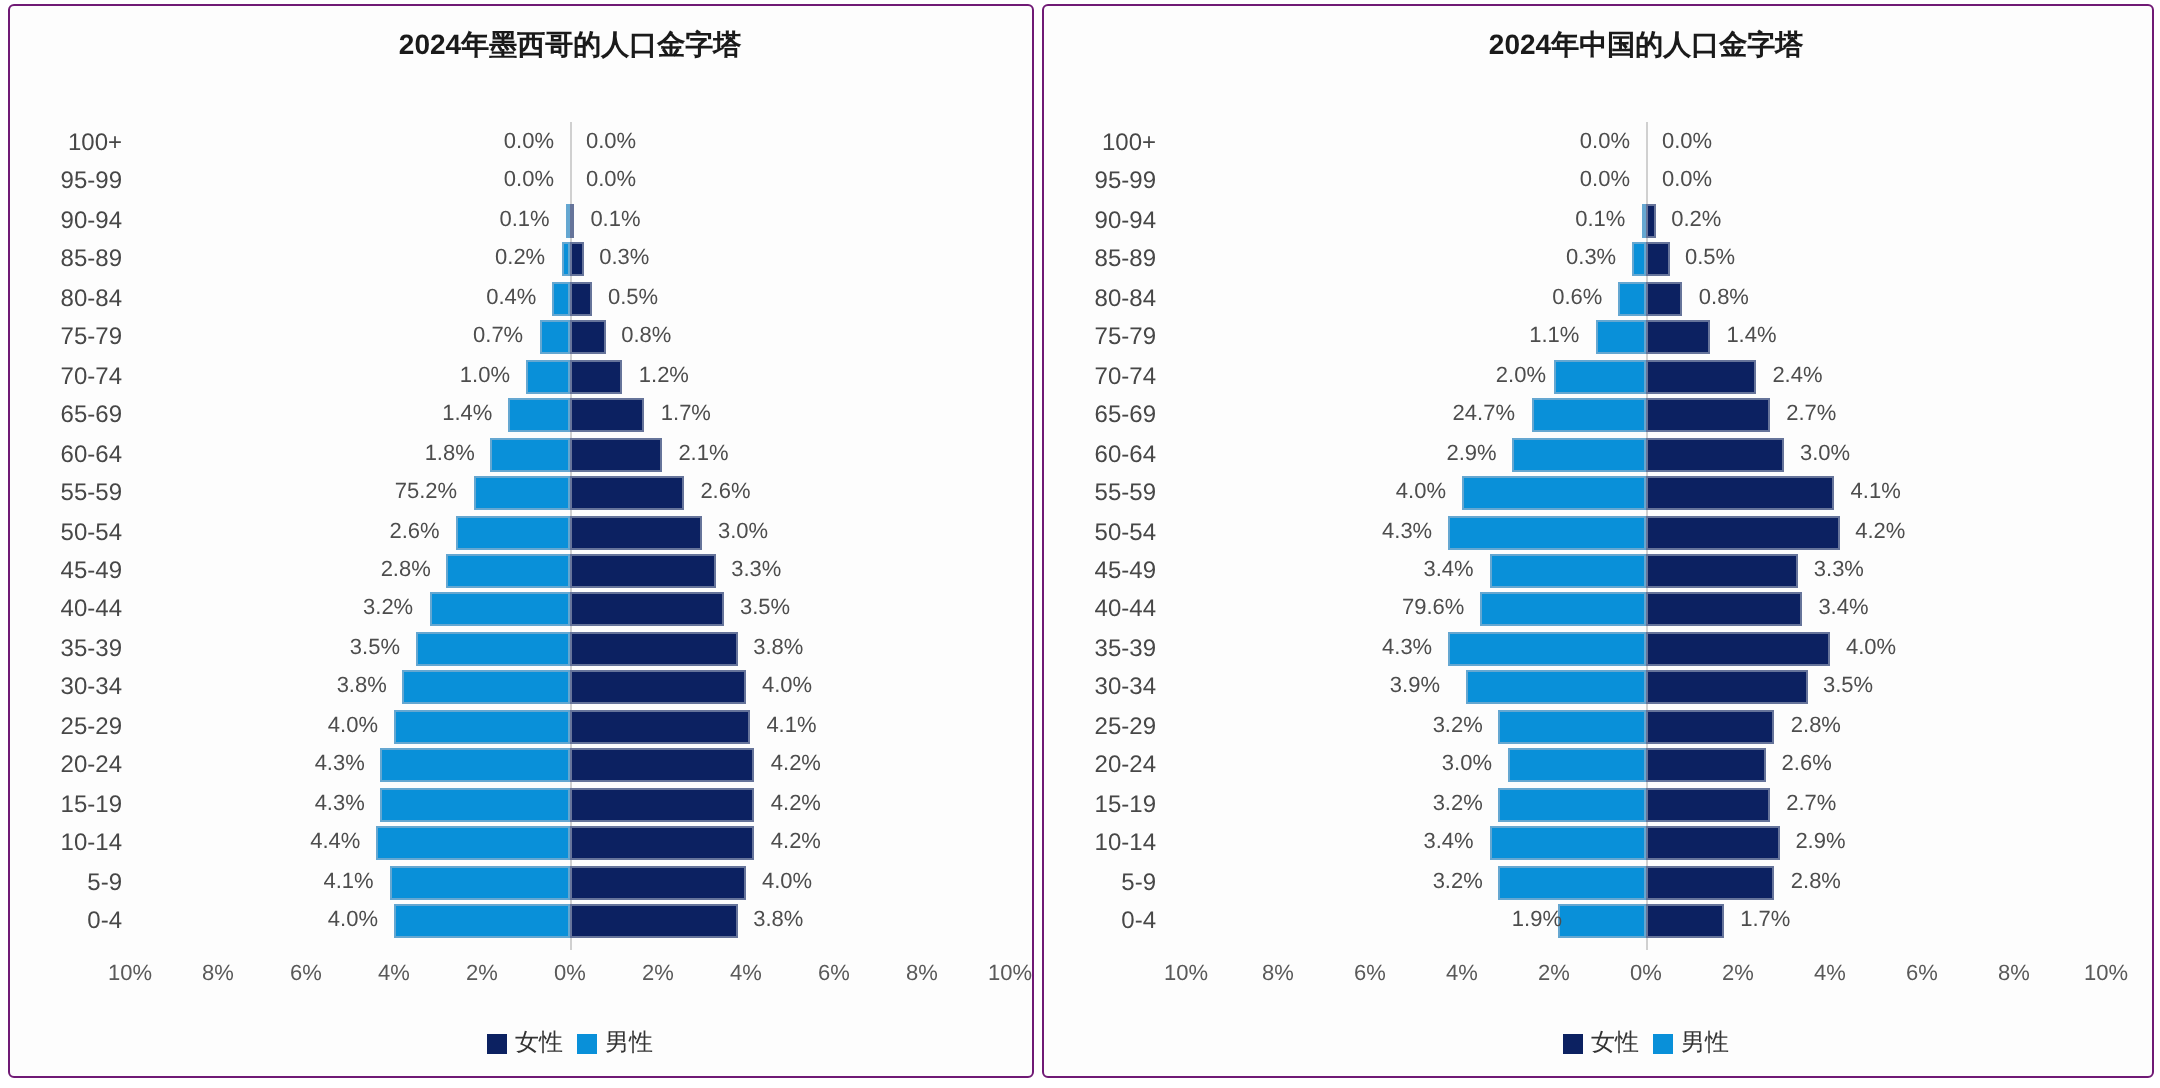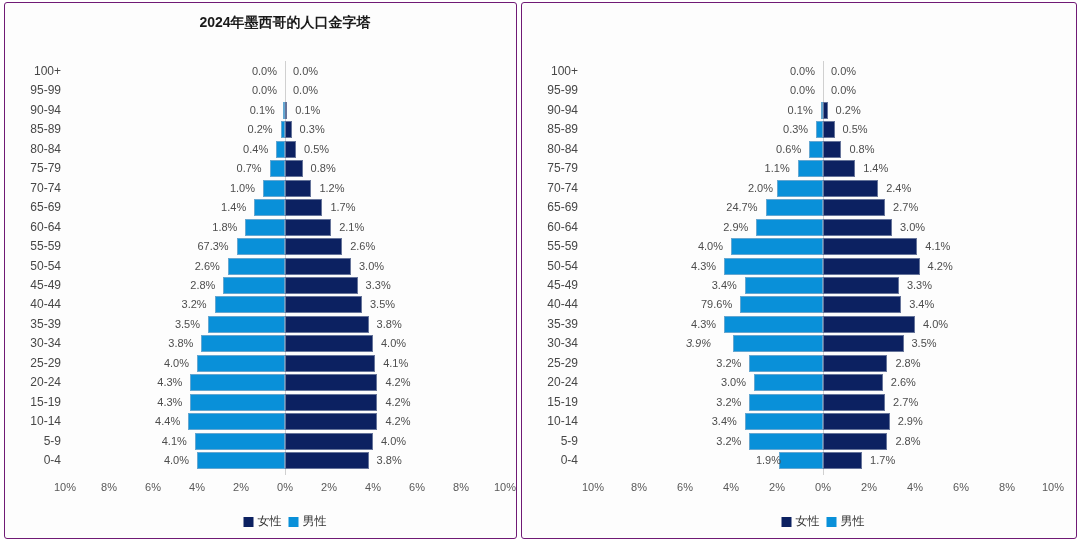--- a/index.html
+++ b/index.html
@@ -147,21 +147,21 @@
         <span class="age-label">60-64</span>
         <div class="bar" style="left: 240.4px; width: 39.6px; background: rgb(9, 144, 217);"></div>
         <div class="bar" style="left: 280px; width: 46.2px; background: rgb(12, 33, 97);"></div>
         <span class="val-label male" style="left: 232.4px;">1.8%</span>
         <span class="val-label female" style="left: 334.2px;">2.1%</span>
       </div>
       <div class="row" style="top: 234.05px;">
         <span class="age-label">55-59</span>
         <div class="bar" style="left: 231.6px; width: 48.4px; background: rgb(9, 144, 217);"></div>
         <div class="bar" style="left: 280px; width: 57.2px; background: rgb(12, 33, 97);"></div>
-        <span class="val-label male" style="left: 223.6px;">67.3%</span>
+        <span class="val-label male" style="left: 223.6px;">75.2%</span>
         <span class="val-label female" style="left: 345.2px;">2.6%</span>
       </div>
       <div class="row" style="top: 253.5px;">
         <span class="age-label">50-54</span>
         <div class="bar" style="left: 222.8px; width: 57.2px; background: rgb(9, 144, 217);"></div>
         <div class="bar" style="left: 280px; width: 66px; background: rgb(12, 33, 97);"></div>
         <span class="val-label male" style="left: 214.8px;">2.6%</span>
         <span class="val-label female" style="left: 354px;">3.0%</span>
       </div>
       <div class="row" style="top: 272.95px;">
@@ -252,20 +252,21 @@
       <span>女性</span>
     </span>
     <span class="legend-item">
       <span class="swatch" style="background: rgb(9, 144, 217);"></span>
       <span>男性</span>
     </span>
   </div>
 </div>
 
 <div class="panel right">
+  <div class="chart-title" style="left:301px">2024年中国的人口金字塔</div>
   <div class="plot">
       <div class="center-line" style="left: 301px; background: rgb(208, 208, 208);"></div>
       <div class="row" style="top: 59px;">
         <span class="age-label">100+</span>
         <span class="val-label male" style="left: 293px;">0.0%</span>
         <span class="val-label female" style="left: 309px;">0.0%</span>
       </div>
       <div class="row" style="top: 78.45px;">
         <span class="age-label">95-99</span>
         <span class="val-label male" style="left: 293px;">0.0%</span>
@@ -352,21 +353,21 @@
         <span class="age-label">35-39</span>
         <div class="bar" style="left: 202.1px; width: 98.9px; background: rgb(9, 144, 217);"></div>
         <div class="bar" style="left: 301px; width: 92px; background: rgb(12, 33, 97);"></div>
         <span class="val-label male" style="left: 194.1px;">4.3%</span>
         <span class="val-label female" style="left: 401px;">4.0%</span>
       </div>
       <div class="row" style="top: 331.3px;">
         <span class="age-label">30-34</span>
         <div class="bar" style="left: 211.3px; width: 89.7px; background: rgb(9, 144, 217);"></div>
         <div class="bar" style="left: 301px; width: 80.5px; background: rgb(12, 33, 97);"></div>
-        <span class="val-label male" style="left: 189px; font-style: italic;">3.9%</span>
+        <span class="val-label male" style="left: 198px;">3.9%</span>
         <span class="val-label female" style="left: 389.5px;">3.5%</span>
       </div>
       <div class="row" style="top: 350.75px;">
         <span class="age-label">25-29</span>
         <div class="bar" style="left: 227.4px; width: 73.6px; background: rgb(9, 144, 217);"></div>
         <div class="bar" style="left: 301px; width: 64.4px; background: rgb(12, 33, 97);"></div>
         <span class="val-label male" style="left: 219.4px;">3.2%</span>
         <span class="val-label female" style="left: 373.4px;">2.8%</span>
       </div>
       <div class="row" style="top: 370.2px;">

